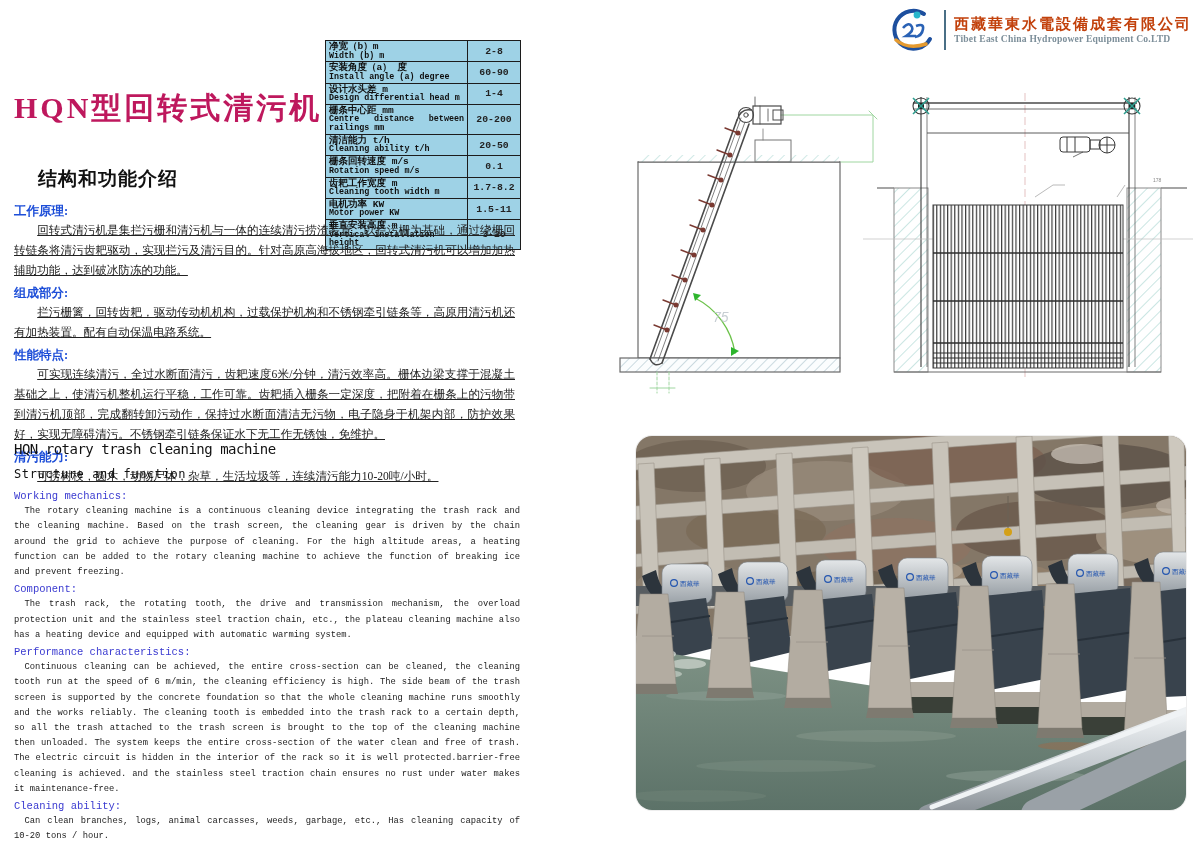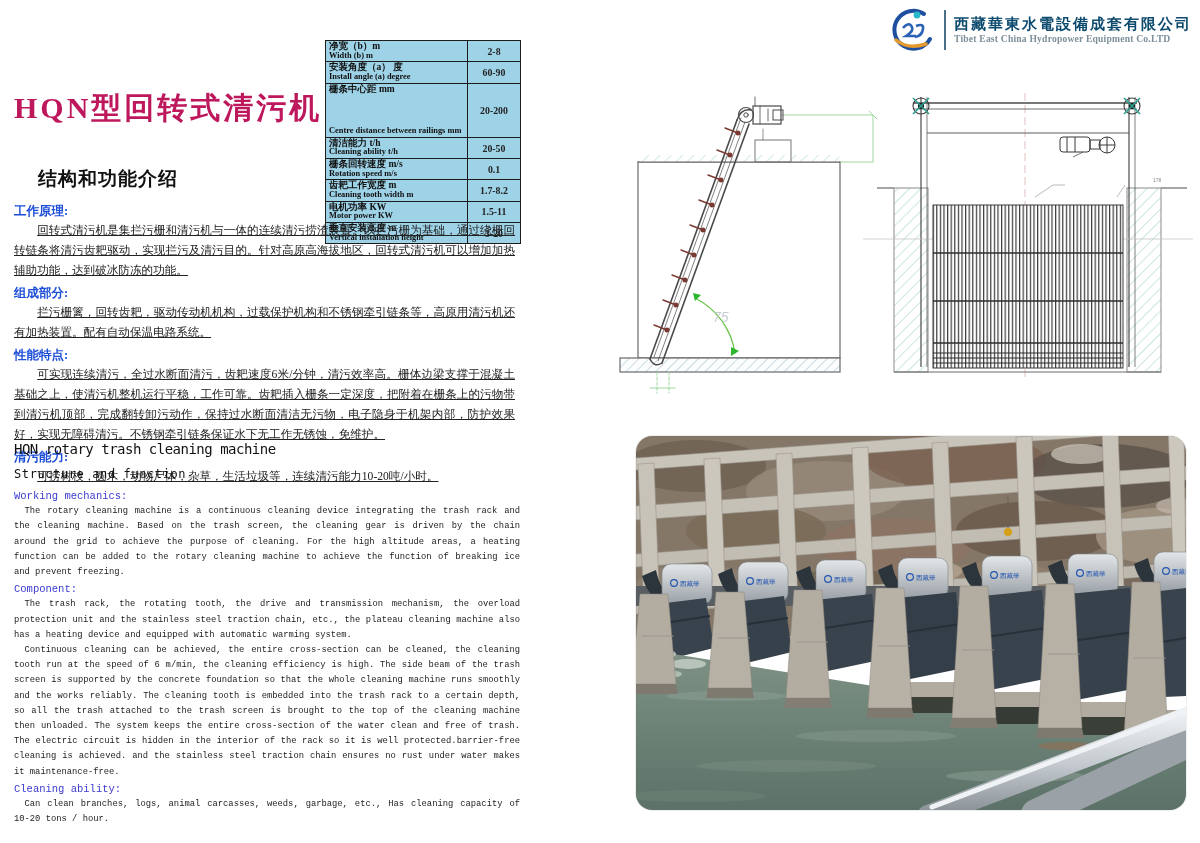--- a/index.html
+++ b/index.html
@@ -4,21 +4,21 @@
 <style>
   html,body{margin:0;padding:0;background:#fff;}
   body{width:1200px;height:843px;position:relative;overflow:hidden;
        font-family:"Liberation Serif",serif;color:#222;}
 
   
   .brand{position:absolute;top:6px;right:8px;display:flex;align-items:center;gap:8px;}
   .brand .logo{width:50px;height:48px;}
   .brand .divider{width:2px;height:40px;background:#4a6f86;}
   .brand .names{display:flex;flex-direction:column;line-height:1.15;}
-  .brand .cn{font-size:15px;font-weight:bold;letter-spacing:2px;color:#0c4a6e;}
+  .brand .cn{font-size:15px;font-weight:bold;letter-spacing:2px;color:#c2410c;}
   .brand .en{font-size:9.6px;font-weight:bold;color:#7d8f9a;letter-spacing:.2px;}
 
   
   .title-cn{position:absolute;left:14px;top:88px;font-size:30px;font-weight:bold;
             letter-spacing:3px;color:#be185d;}
   .subtitle-cn{position:absolute;left:14px;top:166px;font-size:19px;font-weight:bold;
                letter-spacing:1px;color:#111;margin-left:24px;}
   .cn-sections{position:absolute;left:14px;top:199px;width:501px;
                font-size:11.6px;line-height:20px;text-align:justify;}
   .cn-head{color:#1d4ed8;font-weight:bold;font-size:12.5px;margin-top:2px;}
@@ -29,25 +29,25 @@
   .en-subtitle{position:absolute;left:14px;top:467px;font-family:"DejaVu Sans Mono",monospace;
                font-size:12px;letter-spacing:.6px;color:#111;}
   .en-sections{position:absolute;left:14px;top:487px;width:506px;
                font-family:"Liberation Mono",monospace;font-size:8.8px;line-height:15.2px;
                text-align:justify;color:#1c1c1c;}
   .en-head{color:#3a3ad0;font-weight:normal;font-size:10.5px;margin-top:2px;}
   .en-body{text-indent:2ch;}
 
   
   .spec{position:absolute;left:325px;top:40px;width:196px;border-collapse:collapse;
-        background:#9ed2e6;font-family:Liberation Serif, serif;}
+        background:#9ed2e6;font-family:Liberation Mono, monospace;}
   .spec td{border:1.6px solid #1c1c1c;padding:1px 3px;vertical-align:middle;}
   .spec .zh{font-size:9.5px;font-weight:bold;line-height:9.5px;color:#101010;}
   .spec .enl{font-size:8.4px;font-weight:bold;line-height:8.8px;color:#101010;}
-  .spec .just{text-align:justify;margin-top:33px;}
+  .spec .just{text-align:justify;}
   .spec .val{width:46px;text-align:center;font-size:9.8px;font-weight:bold;}
 
   
   .drawings{position:absolute;left:605px;top:85px;}
   .photo{position:absolute;left:636px;top:436px;border-radius:16px;overflow:hidden;
          box-shadow:0 0 0 1px #eee;}
 </style>
 </head>
 <body>
 
@@ -77,20 +77,27 @@
       </tr>
   <tr>
     <td>
           <div class="zh">安装角度（a） 度</div>
         <div class="enl">Install angle (a) degree</div>
         </td>
     <td class="val">60-90</td>
       </tr>
   <tr>
     <td>
+          <div class="zh">设计水头差  m</div>
+        <div class="enl">Design differential head m</div>
+        </td>
+    <td class="val">1-4</td>
+      </tr>
+  <tr>
+    <td>
           <div class="zh">栅条中心距  mm</div>
         <div class="enl just">Centre distance between railings mm</div>
         </td>
     <td class="val">20-200</td>
       </tr>
   <tr>
     <td>
           <div class="zh">清洁能力  t/h</div>
         <div class="enl">Cleaning ability t/h</div>
         </td>
@@ -142,20 +149,21 @@
 </div>
 
 <div class="en-title">HQN rotary trash cleaning machine</div>
 <div class="en-subtitle">Structure and function</div>
 
 <div class="en-sections">
   <div class="en-head">Working mechanics:</div>
   <div class="en-body">The rotary cleaning machine is a continuous cleaning device integrating the trash rack and the cleaning machine. Based on the trash screen, the cleaning gear is driven by the chain around the grid to achieve the purpose of cleaning. For the high altitude areas, a heating function can be added to the rotary cleaning machine to achieve the function of breaking ice and prevent freezing.</div>
   <div class="en-head">Component:</div>
   <div class="en-body">The trash rack, the rotating tooth, the drive and transmission mechanism, the overload protection unit and the stainless steel traction chain, etc., the plateau cleaning machine also has a heating device and equipped with automatic warming system.</div>
+  <div class="en-head">Performance characteristics:</div>
   <div class="en-body">Continuous cleaning can be achieved, the entire cross-section can be cleaned, the cleaning tooth run at the speed of 6 m/min, the cleaning efficiency is high. The side beam of the trash screen is supported by the concrete foundation so that the whole cleaning machine runs smoothly and the works reliably. The cleaning tooth is embedded into the trash rack to a certain depth, so all the trash attached to the trash screen is brought to the top of the cleaning machine then unloaded. The system keeps the entire cross-section of the water clean and free of trash. The electric circuit is hidden in the interior of the rack so it is well protected.barrier-free cleaning is achieved. and the stainless steel traction chain ensures no rust under water makes it maintenance-free.</div>
   <div class="en-head">Cleaning ability:</div>
   <div class="en-body">Can clean branches, logs, animal carcasses, weeds, garbage, etc., Has cleaning capacity of 10-20 tons / hour.</div>
 </div>
 
 <svg class="drawings" width="595" height="315" viewBox="0 0 595 315">
   <defs>
     <pattern id="tealHatch" width="8" height="8" patternUnits="userSpaceOnUse" patternTransform="rotate(45)">
       <rect width="8" height="8" fill="#ffffff"></rect>
         <line x1="0" y1="0" x2="0" y2="8" stroke="#b5dcd8" stroke-width="1.4"></line>

